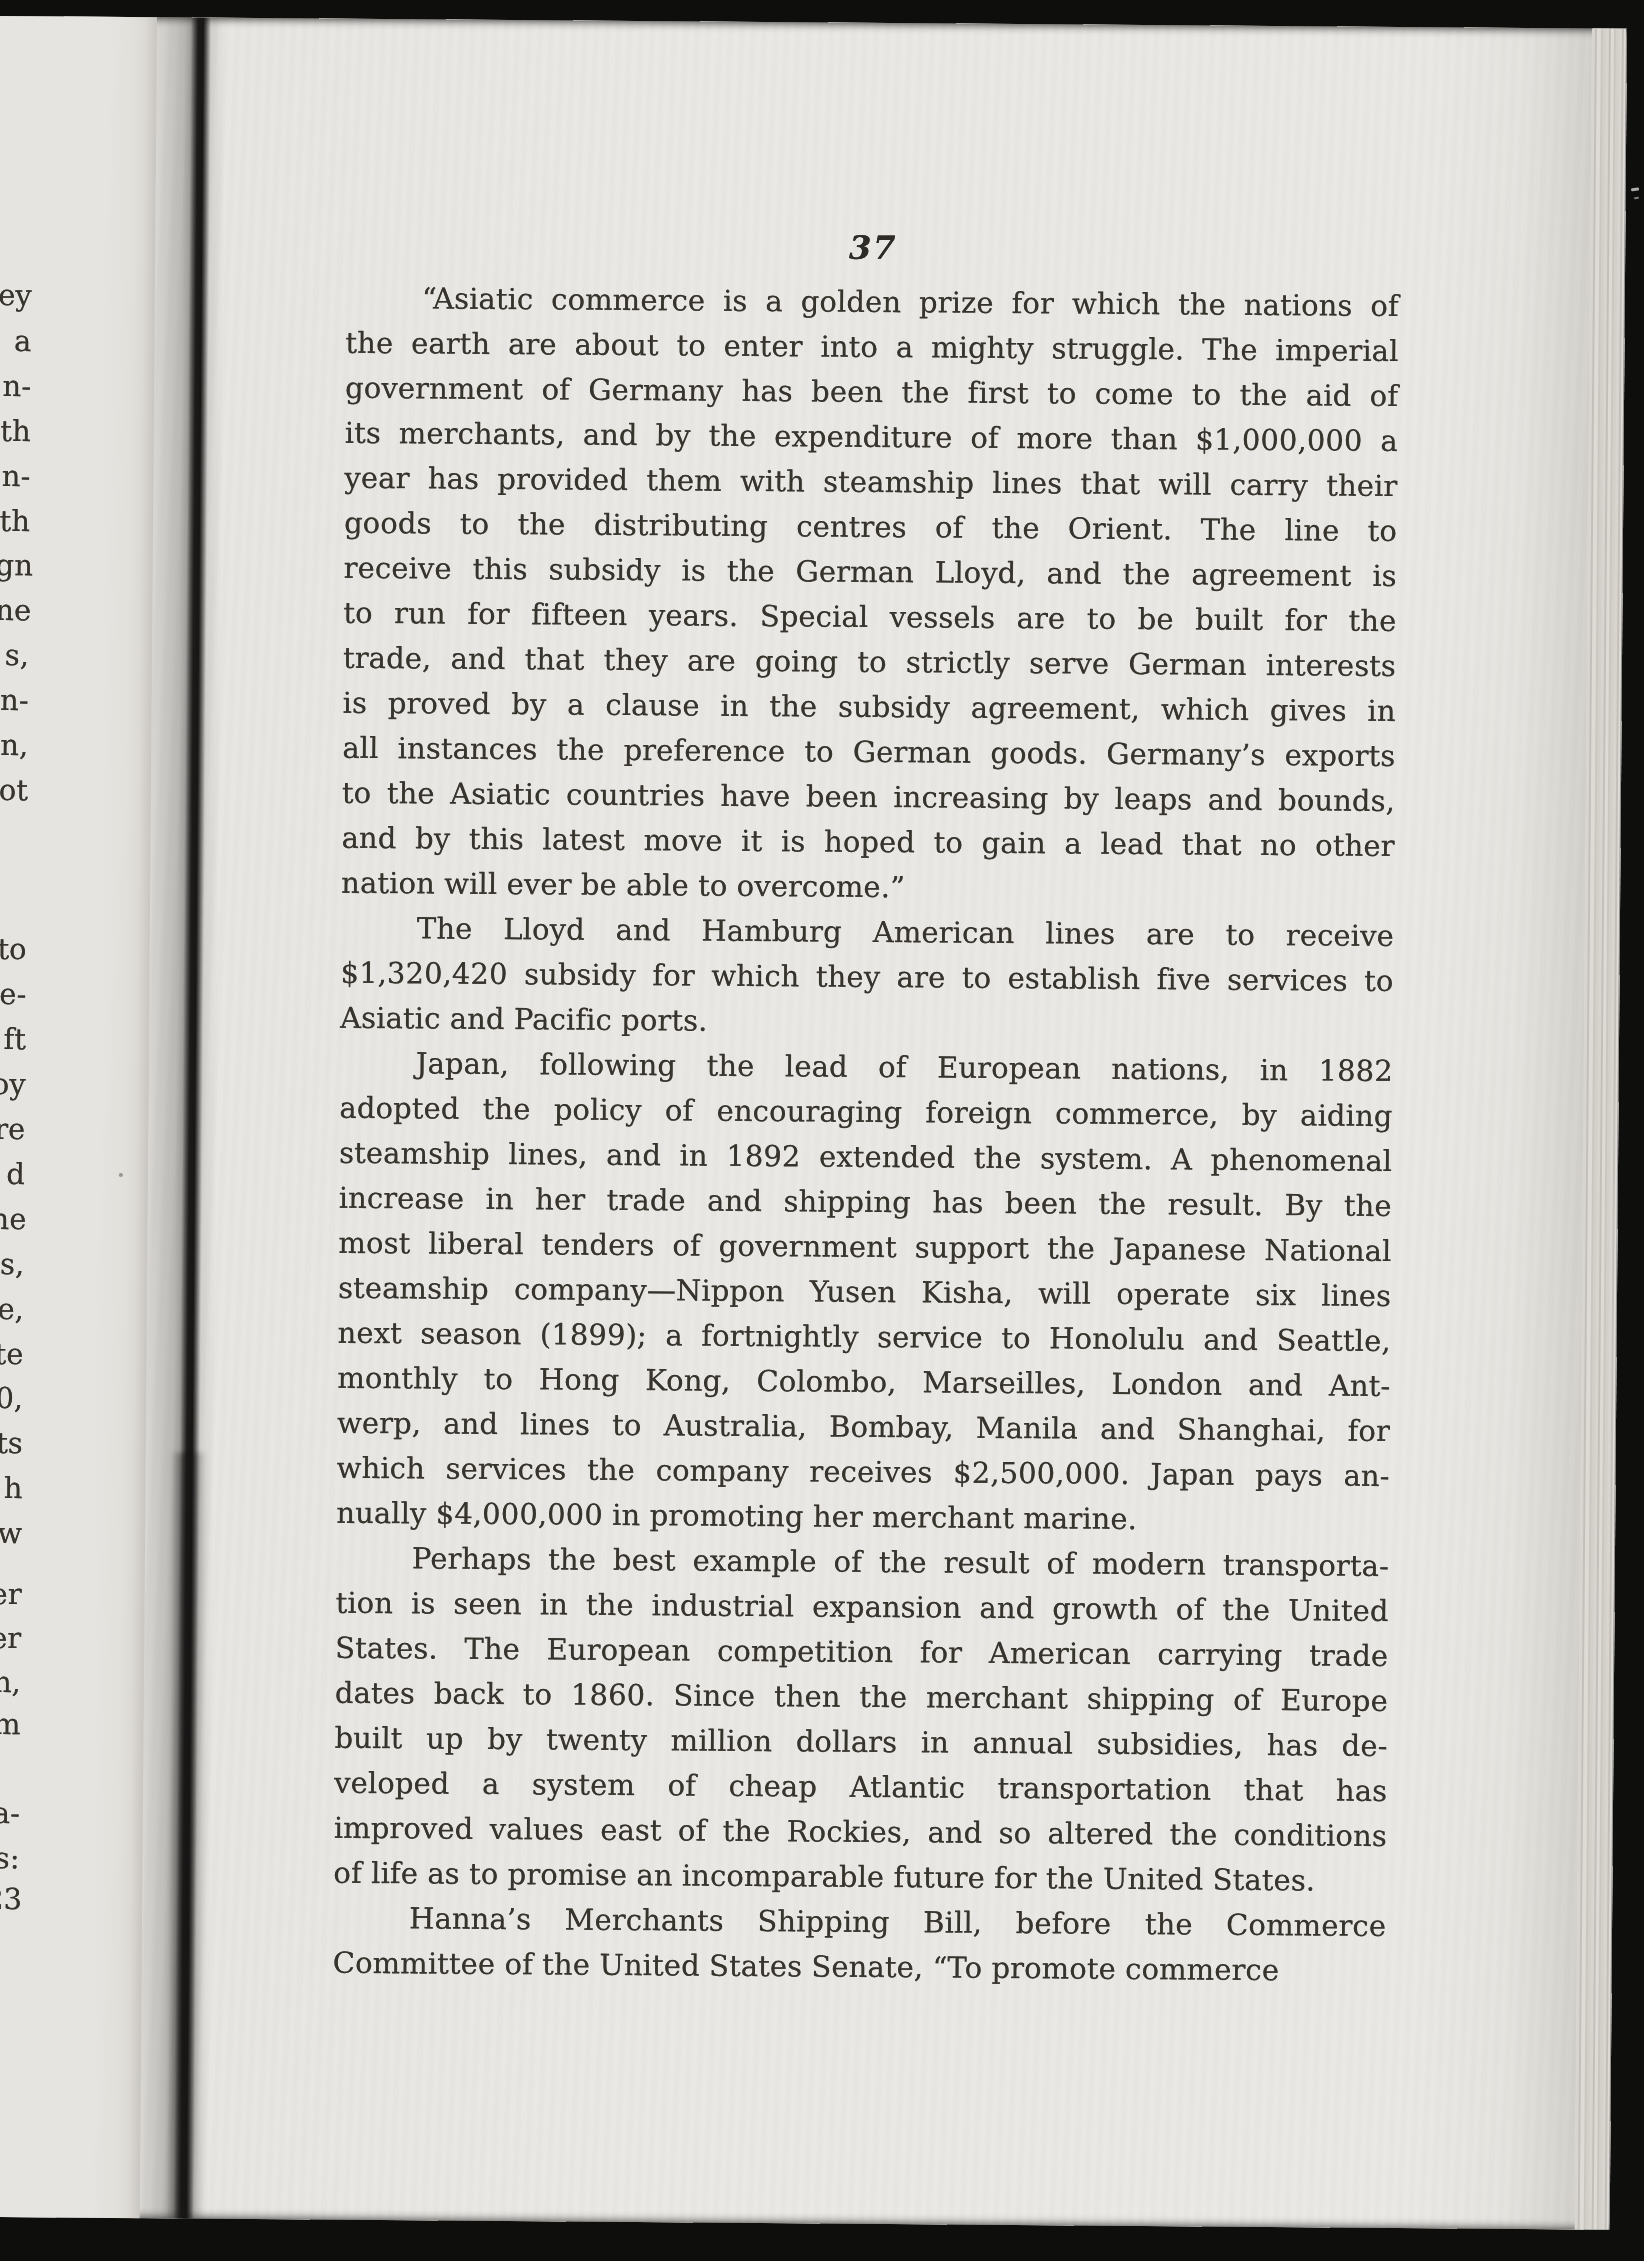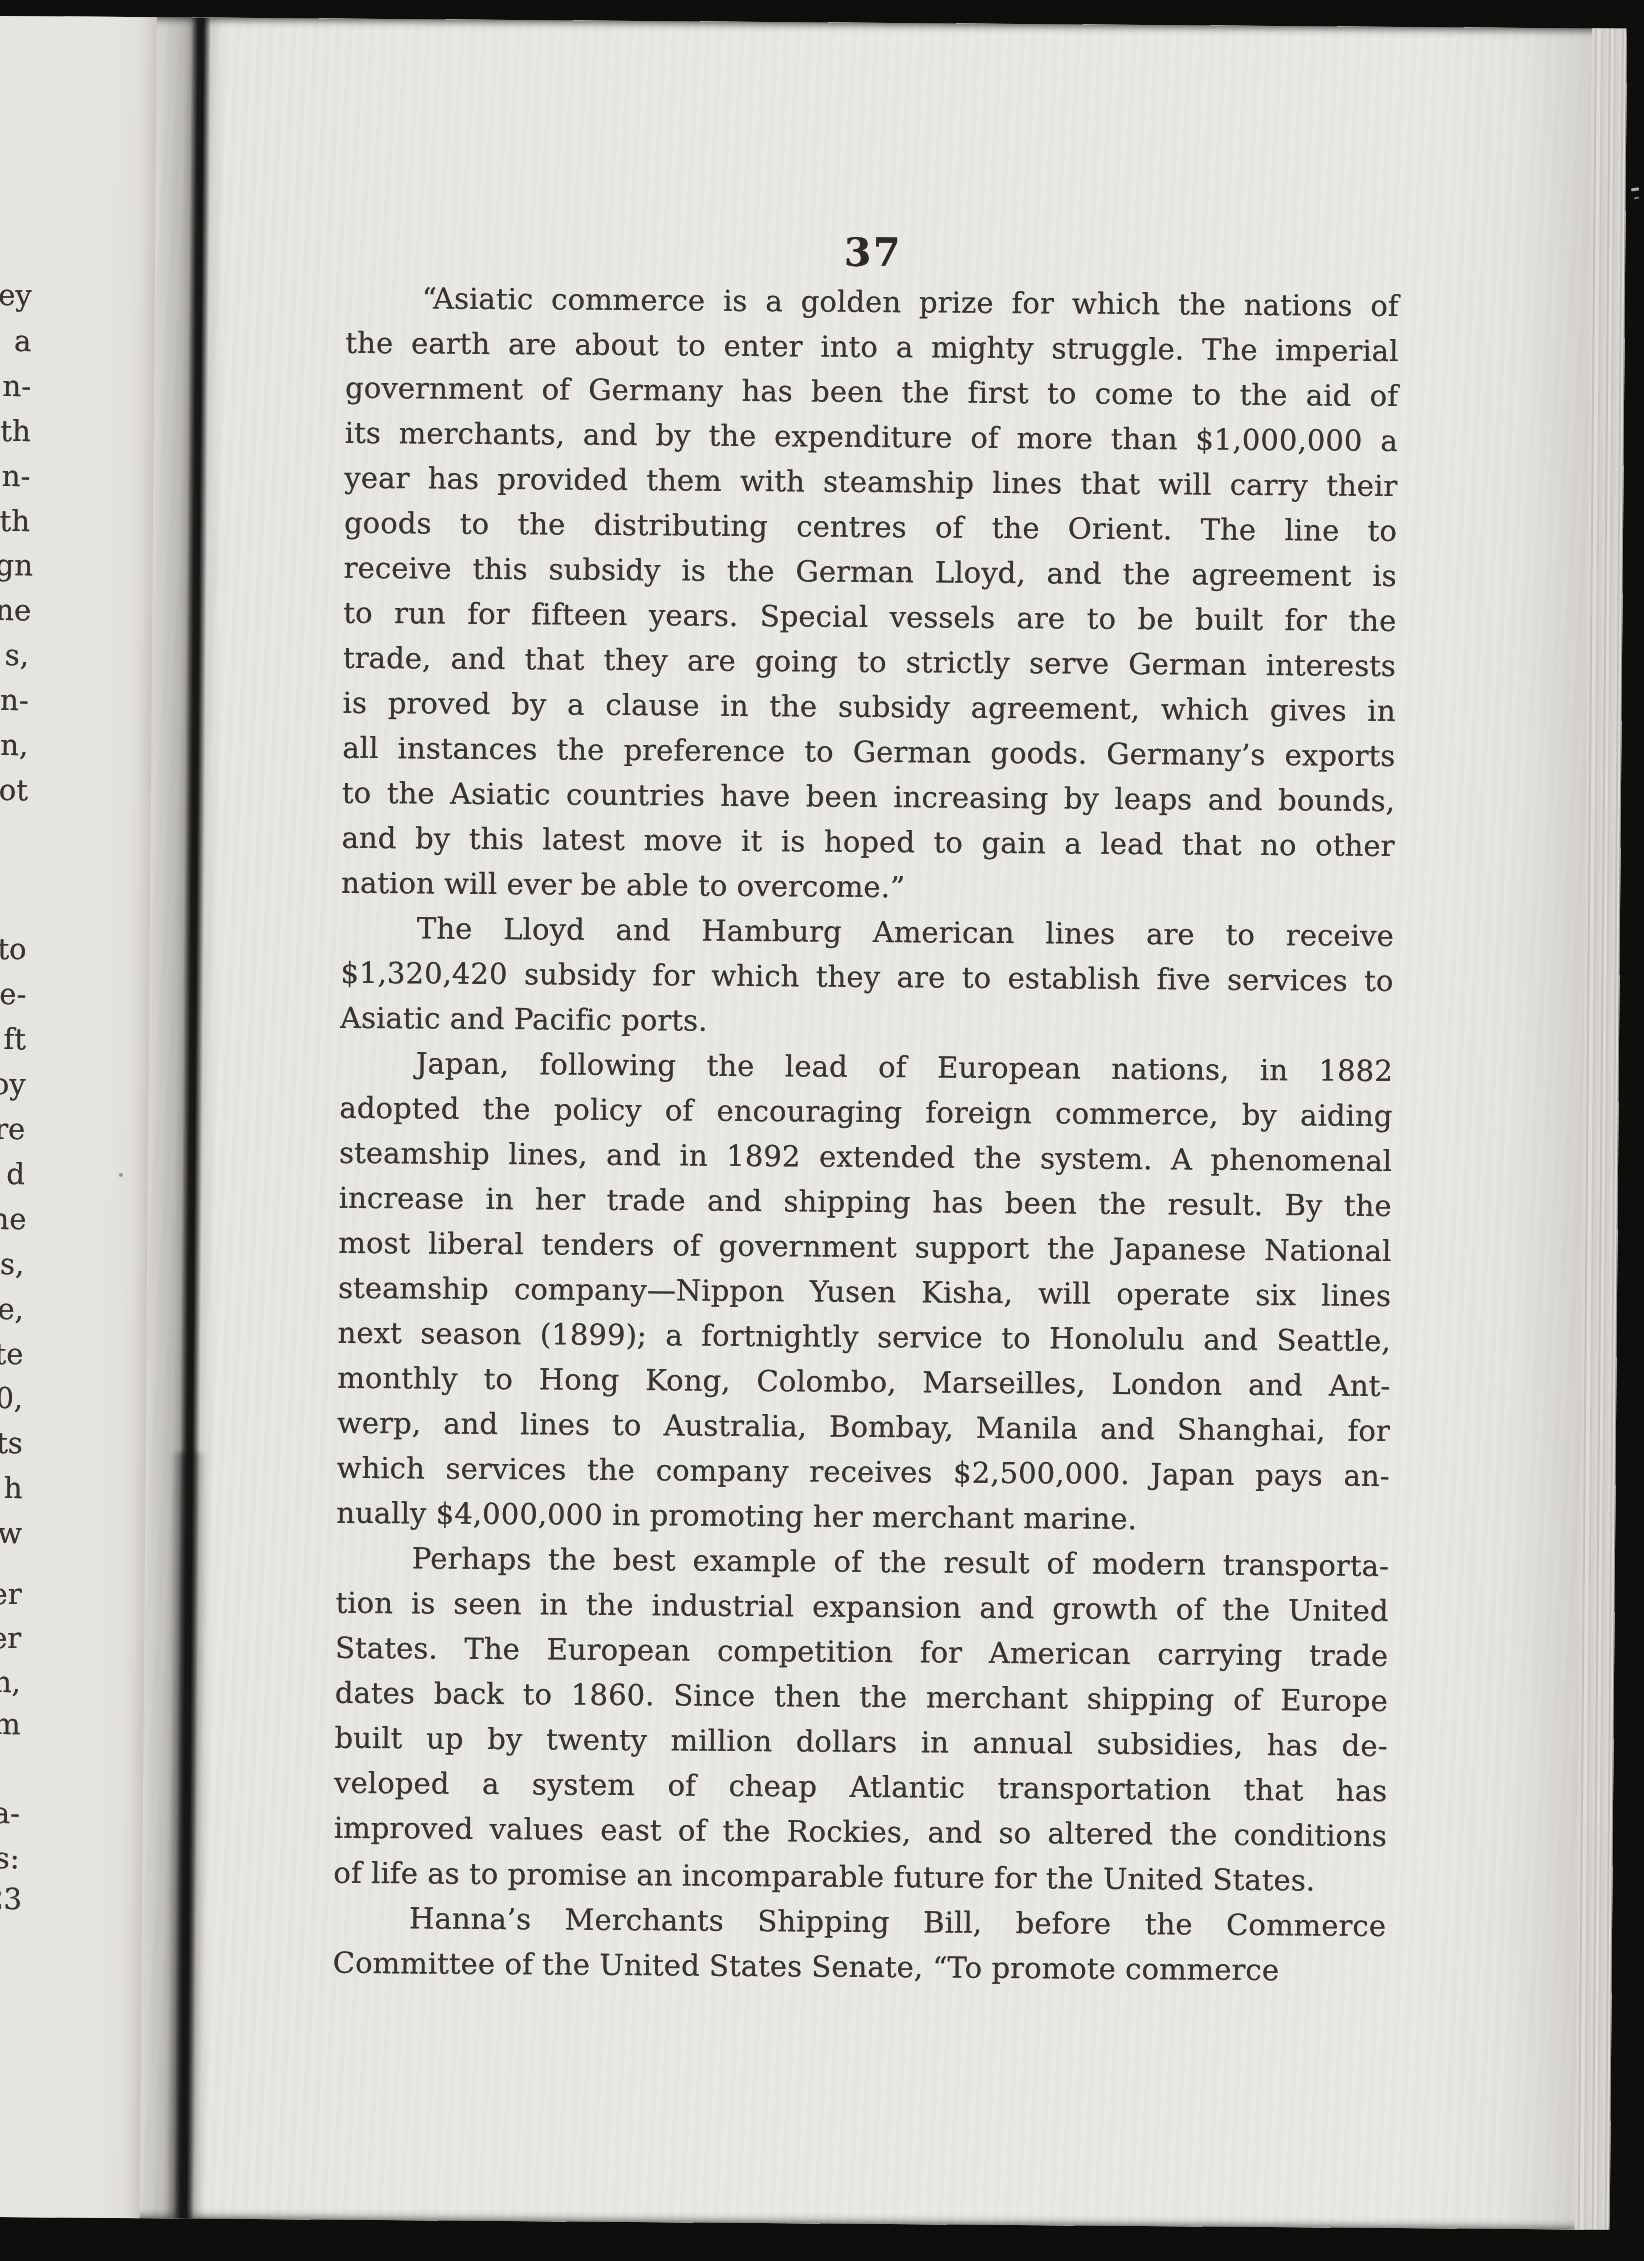--- a/index.html
+++ b/index.html
@@ -62,23 +62,24 @@
   }
   
   .fore-edge{
     position:absolute;left:1592px;top:0;width:34px;height:100%;
     background:repeating-linear-gradient(90deg,#d8d5d0 0 3.1px,#c3c0ba 3.1px 5px,#dedbd6 5px 8.7px,#cac7c1 8.7px 10.6px,#d3d0ca 10.6px 13.7px);
     filter:blur(0.2px);
   }
   .page-number{
     position:absolute;left:830px;top:206px;width:90px;
     text-align:center;
-    font-size:39px;font-weight:bold;letter-spacing:1.9px;
+    font-size:32px;font-weight:bold;letter-spacing:1.9px;
     color:#2e2b26;
     text-shadow:0 0 0.6px rgba(46,43,38,0.9);
+    font-style:italic;
   }
   .text-block{
     position:absolute;left:348px;top:257px;width:1053px;
     font-size:29px;line-height:45px;
     color:#37332d;
     text-shadow:0.2px 0.2px 0.4px rgba(55,51,45,0.75);
     letter-spacing:0.1px;
   }
   .line{
     text-align:justify;

